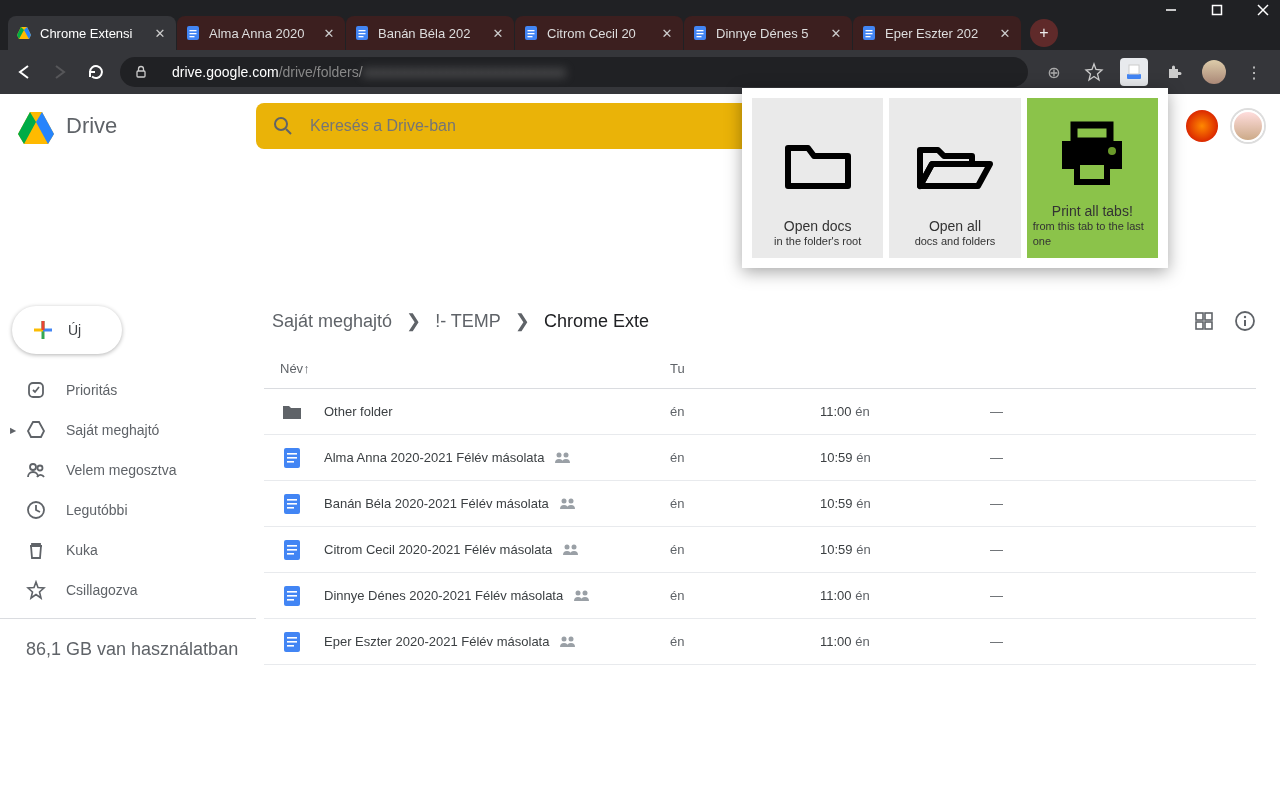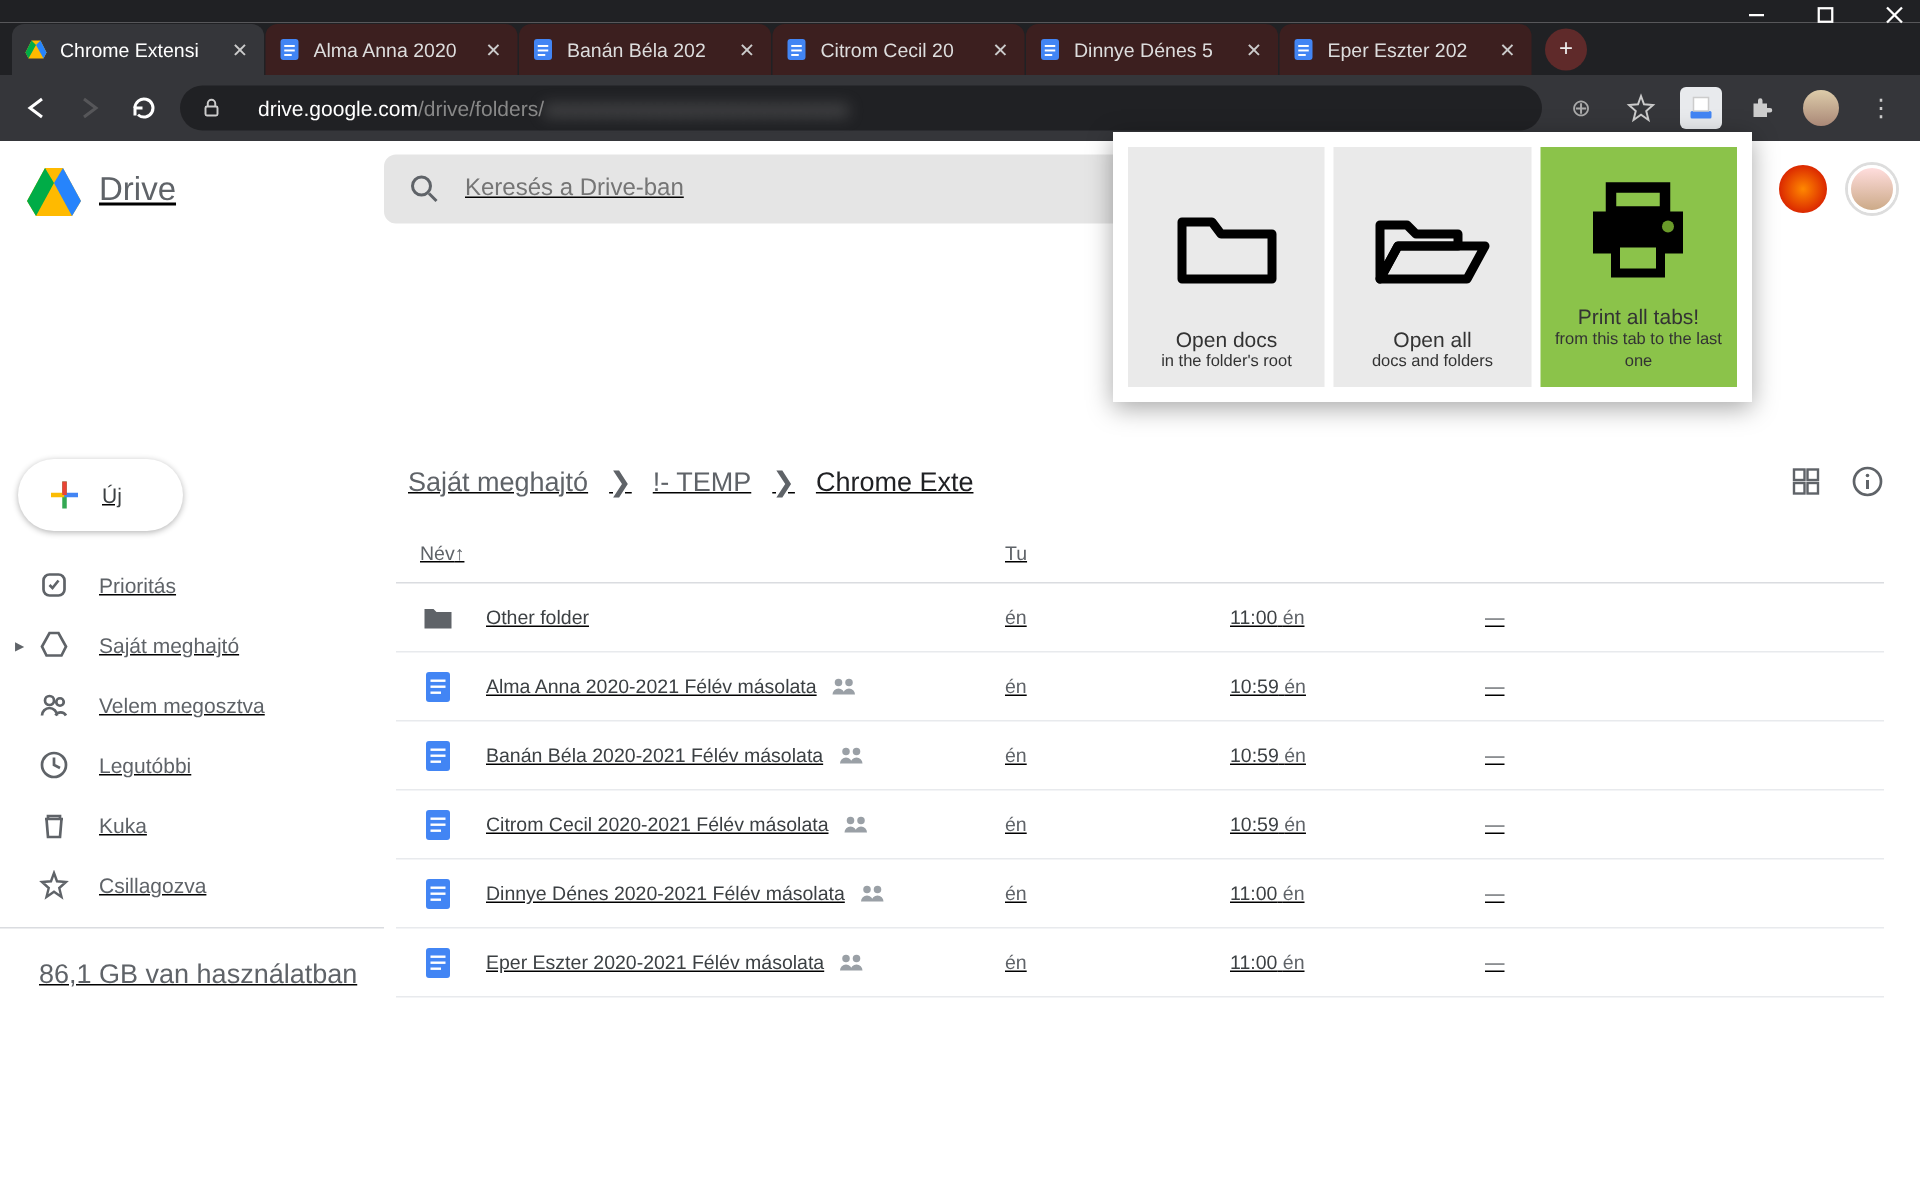--- a/index.html
+++ b/index.html
@@ -19,25 +19,25 @@
   .newtab { width:28px; height:28px; border-radius:50%; background:#5f2a2a; display:flex; align-items:center; justify-content:center; margin-left:8px; margin-bottom:3px; cursor:pointer; color:#eee;}
 
   .addrbar { height: 44px; background:#35363a; display:flex; align-items:center; padding:0 12px; gap:12px; color:#ccc;}
   .nav-btn { width:24px; height:24px; display:flex; align-items:center; justify-content:center; cursor:pointer;}
   .omnibox { flex:1; height:30px; background:#202124; border-radius:15px; display:flex; align-items:center; padding:0 14px; color:#ccc; font-size:14px; gap:24px;}
   .omnibox .path-dim { color:#888;}
   .blurred { filter: blur(5px); color:#999;}
   .toolbar-icon { width:28px;height:28px;border-radius:50%; display:flex; align-items:center; justify-content:center; cursor:pointer;}
 
   
-  .drive { position:relative; height: calc(800px - 15px - 35px - 44px); display:flex; flex-direction:column;text-decoration:underline; }
+  .drive { position:relative; height: calc(800px - 15px - 35px - 44px); display:flex; flex-direction:column; }
   .drive-header { height:64px; display:flex; align-items:center; padding:0 16px; gap:8px;}
   .drive-logo { display:flex; align-items:center; gap:10px; width:232px;}
   .drive-title { font-size:22px; color:#5f6368;}
-  .searchbar { flex:1; max-width:720px; height:46px; background:#e5e5e5; border-radius:8px; display:flex; align-items:center; padding:0 16px; gap:16px; color:#5f6368;}
+  .searchbar { flex:1; max-width:720px; height:46px; background:#eab308; border-radius:8px; display:flex; align-items:center; padding:0 16px; gap:16px; color:#5f6368;}
   .search-input { border:none; background:transparent; font-size:16px; flex:1; outline:none; color:#5f6368;}
   .header-right { display:flex; align-items:center; gap:14px; margin-left:auto;}
   .avatar { width:32px; height:32px; border-radius:50%; background:#eee;}
 
   .drive-body { flex:1; display:flex;align-items:center;}
   .sidebar { width:256px; padding:8px 0; display:flex; flex-direction:column;}
   .new-btn { width:110px; height:48px; border-radius:24px; box-shadow:0 1px 4px rgba(0,0,0,.3); display:flex; align-items:center; gap:12px; padding:0 18px; margin:8px 0 16px 12px; cursor:pointer; font-size:14px; color:#3c4043;}
   .side-item { height:40px; display:flex; align-items:center; gap:20px; padding:0 12px 0 26px; color:#5f6368; font-size:14px; cursor:pointer; border-radius:0 20px 20px 0; position:relative;}
   .side-item.has-arrow::before { content:"▶"; font-size:8px; position:absolute; left:10px; top:16px; color:#5f6368;}
   .side-icon { width:20px; height:20px; display:flex; align-items:center; justify-content:center;}
@@ -57,21 +57,21 @@
   .col-mod { flex:0 0 170px;}
   .col-size { flex:0 0 60px;}
 
   .file-row { height:46px; display:flex; align-items:center; border-bottom:1px solid #e8eaed; padding-left:16px; font-size:13px; color:#5f6368; cursor:pointer;}
   .file-icon { width:24px; height:24px; margin-right:20px;}
   .file-name { color:#3c4043; font-weight:500;}
   .shared-badge { color:#9aa0a6; margin-left:10px;}
 
   
   .ext-popup { position:absolute; top:-6px; right:112px; width:426px; background:#fff; box-shadow:0 4px 16px rgba(0,0,0,.35); padding:10px; display:flex; gap:6px; z-index:100;}
-  .ext-card { flex:1; height:160px; background:#eaeaea; display:flex; flex-direction:column; align-items:center; justify-content:flex-end; padding:10px 6px; cursor:pointer; text-align:center;}
+  .ext-card { flex:1; height:160px; background:#eaeaea; display:flex; flex-direction:column; align-items:center; justify-content:flex-end; padding:10px 6px; cursor:pointer; }
   .ext-card.green { background:#8bc34a;}
   .ext-card .big-icon { flex:1; display:flex; align-items:center; justify-content:center;}
   .ext-card .t1 { font-size:14px; color:#333;}
   .ext-card .t2 { font-size:11px; color:#333; line-height:1.3;}
 
   svg { display:block; }
 </style>
 </head>
 <body>
 

